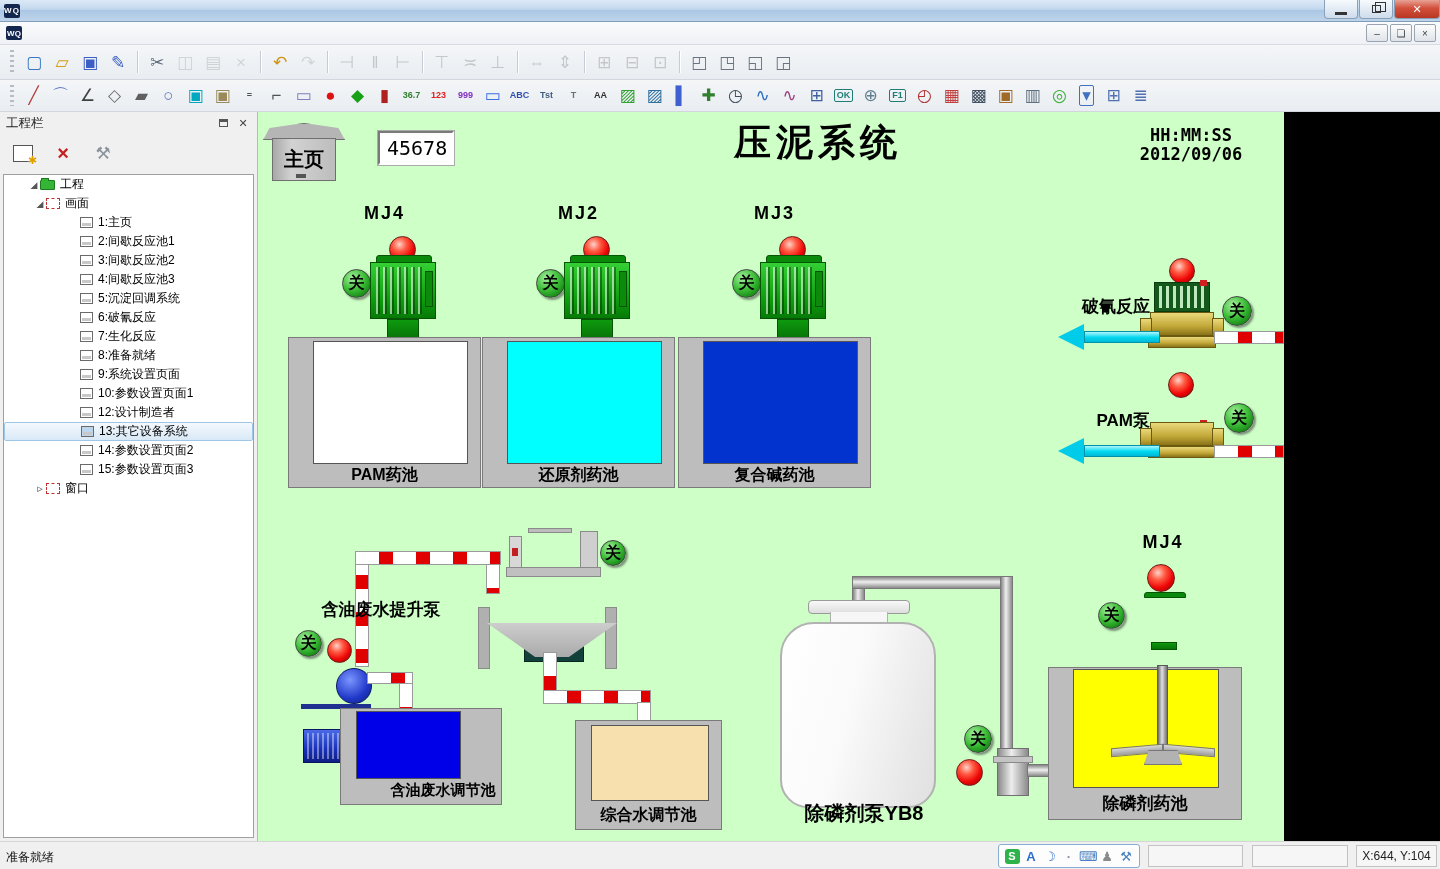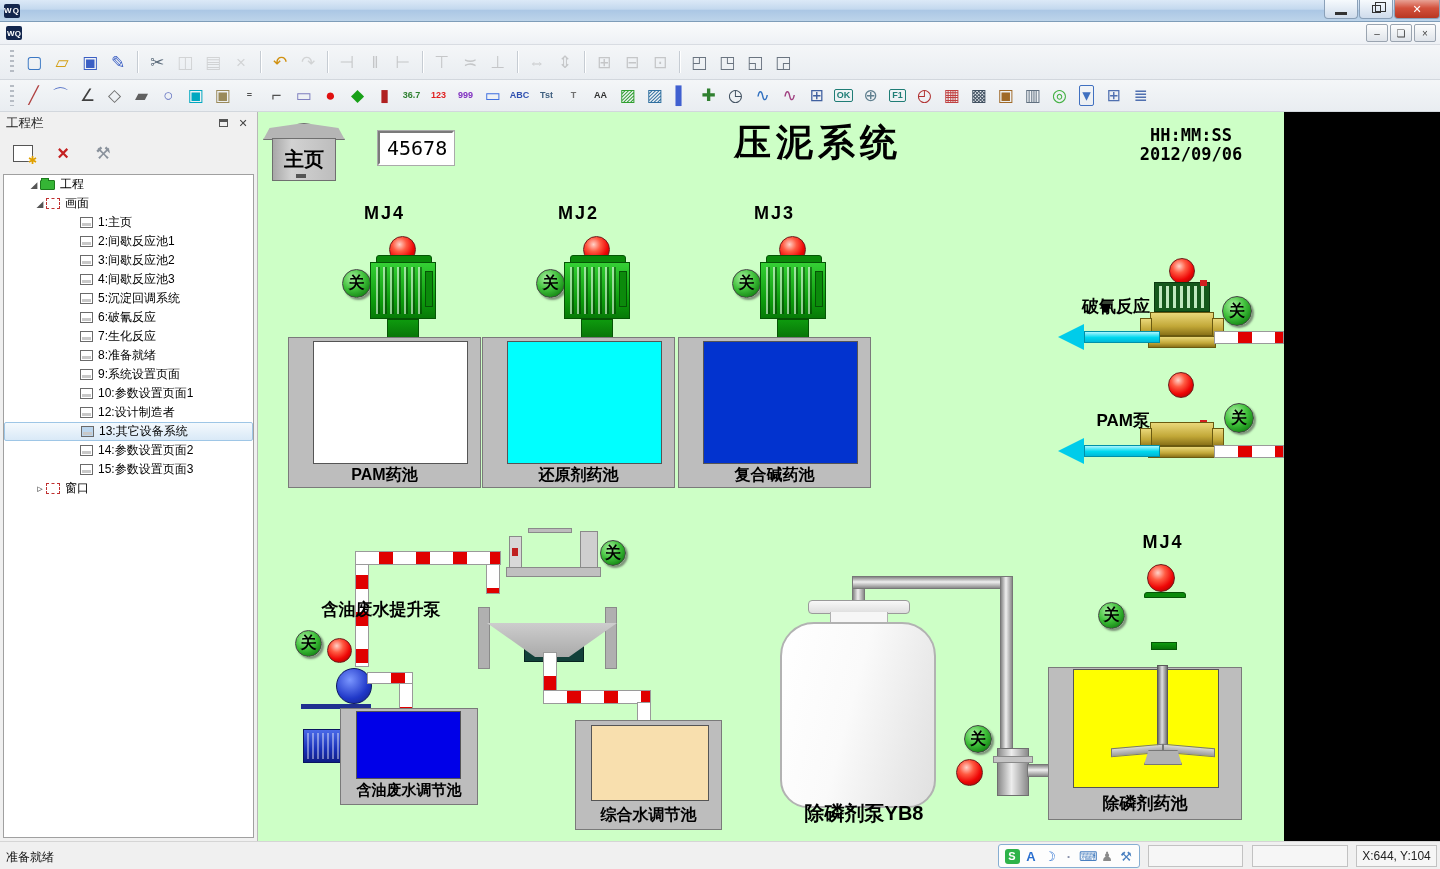--- a/index.html
+++ b/index.html
@@ -640,21 +640,21 @@
         <div class="abs rpipe-h" style="left:97px;top:439px;width:146px;height:14px;"></div>
         <div class="abs rpipe-v" style="left:228px;top:452px;width:14px;height:30px;"></div>
         <div class="abs blab" style="left:33px;top:486px;width:180px;font-size:17px;">含油废水提升泵</div>
         <div class="abs kbtn" style="left:37px;top:518px;width:27px;height:27px;">关</div>
         <div class="abs lamp" style="left:69px;top:526px;width:25px;height:25px;"></div>
         <div class="abs bluemotor" style="left:45px;top:557px;width:40px;height:34px;"></div>
         <div class="abs bluevol" style="left:78px;top:556px;width:36px;height:36px;"></div>
         <div class="abs" style="left:43px;top:592px;width:70px;height:5px;background:#203090;"></div>
         <div class="abs rpipe-h" style="left:109px;top:560px;width:46px;height:12px;"></div>
         <div class="abs rpipe-v" style="left:141px;top:571px;width:14px;height:30px;"></div>
-        <div class="abs tank" style="left:82px;top:596px;width:138px;height:97px;">
+        <div class="abs tank" style="left:82px;top:596px;width:162px;height:97px;padding-left:22px;">
           <div class="liquid" style="left:15px;top:2px;width:105px;height:68px;background:#0000e8;"></div>
           <div class="tklab" style="top:72px;font-size:15px;">含油废水调节池</div>
         </div>
 
         <div class="abs greyleg" style="left:220px;top:495px;width:12px;height:62px;"></div>
         <div class="abs greyleg" style="left:347px;top:495px;width:12px;height:62px;"></div>
         <div class="abs" style="left:248px;top:455px;width:95px;height:10px;background:#c0c0c0;border:1px solid #8a8a8a;"></div>
         <div class="abs" style="left:251px;top:424px;width:13px;height:32px;background:#d8d8d8;border:1px solid #8a8a8a;"></div>
         <div class="abs" style="left:254px;top:436px;width:6px;height:8px;background:#c02020;"></div>
         <div class="abs engine" style="left:266px;top:428px;width:60px;height:28px;"></div>

